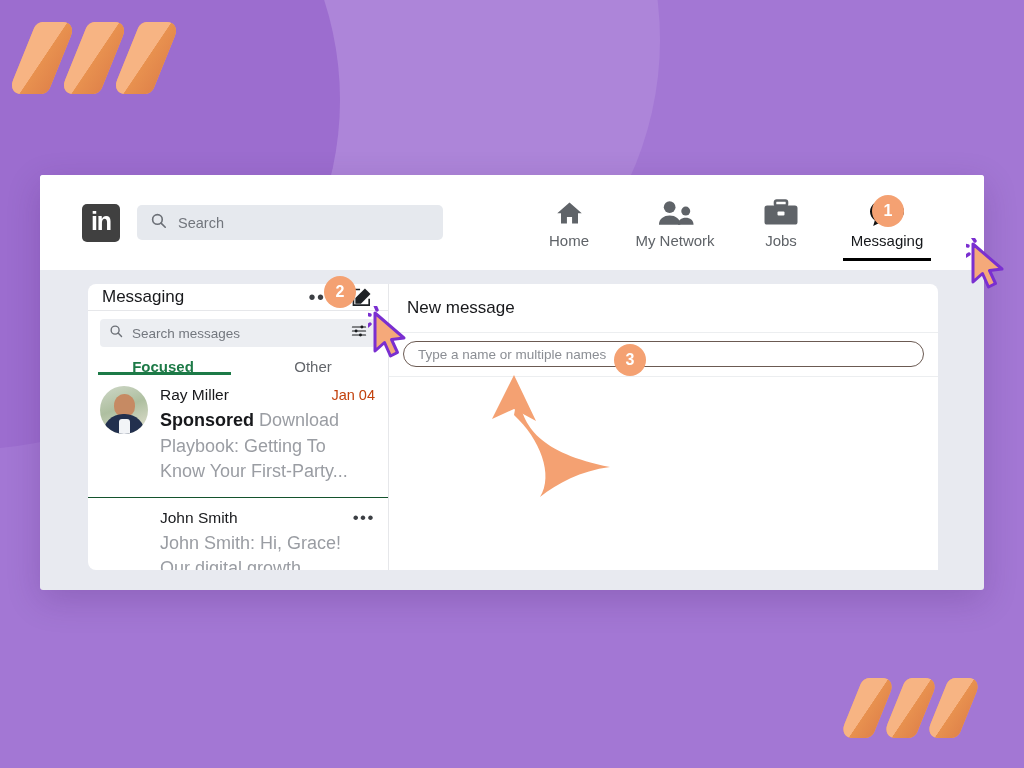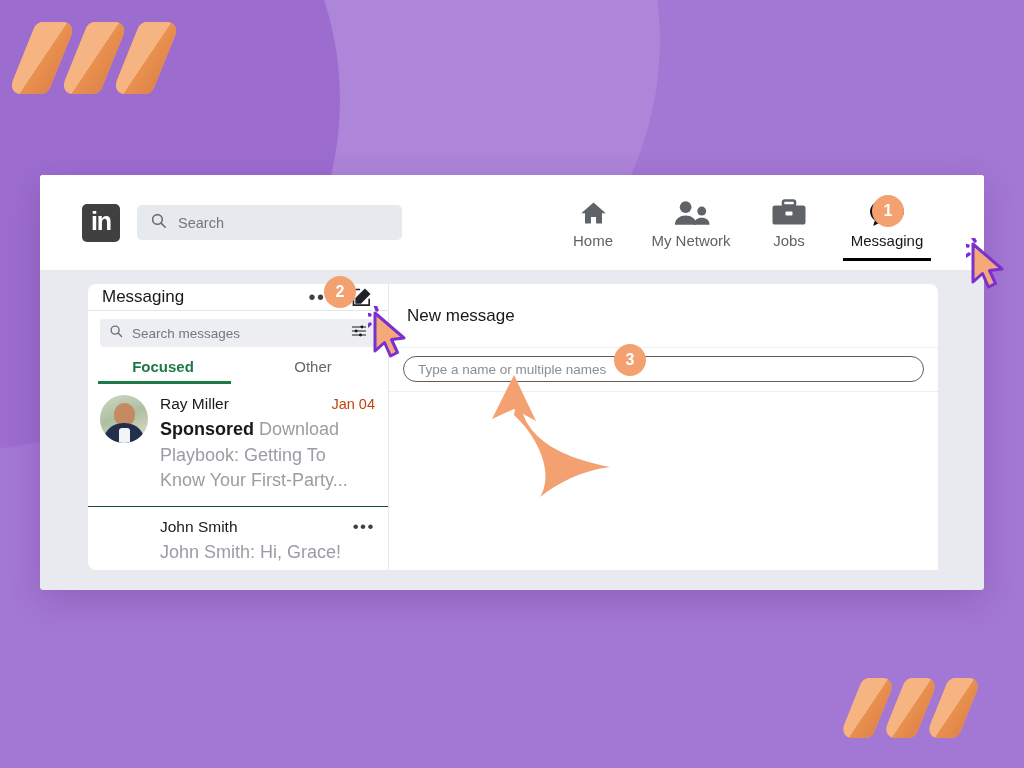--- a/index.html
+++ b/index.html
@@ -77,38 +77,38 @@
     font-weight: bold;
     font-size: 25px;
     line-height: 34px;
     text-align: center;
     letter-spacing: -1px;
     font-family: "Liberation Sans", sans-serif;
     flex: 0 0 auto;
   }
   .search-box {
     margin-left: 17px;
-    width: 265px; height: 35px;
+    width: 306px; height: 35px;
     background: #e6e9ee;
     border-radius: 5px;
     display: flex;
     align-items: center;
     padding-left: 13px;
     flex: 0 0 auto;
   }
   .search-box .ph {
     margin-left: 11px;
     color: #72767d;
     font-size: 14.5px;
   }
   .nav-items {
     margin-left: auto;
     display: flex;
     align-items: flex-end;
-    gap: 0px;
+    gap: 8px;
     position: relative;
   }
   .nav-item {
     width: 98px;
     display: flex;
     flex-direction: column;
     align-items: center;
     position: relative;
     padding-bottom: 2px;
   }
@@ -172,21 +172,20 @@
     align-items: center;
     padding: 0 9px;
   }
   .msg-search .ph { margin-left: 9px; font-size: 13.5px; color: #73777e; flex: 1; }
 
   .tabs { display: flex; position: relative; margin-top: 7px; }
   .tab {
     flex: 1;
     text-align: center;
     font-size: 15px;
-    padding-bottom: 9px;
     cursor: pointer;
   }
   .tab.focused { color: #1d7a47; font-weight: bold; }
   .tab.other { color: #63666b; }
   .tab-underline {
     position: absolute; bottom: 0; left: 10px;
     width: 133px; height: 3px; background: #1d7a47;
   }
   .divider-line { height: 1px; background: #e6e7ea; }
 
@@ -248,21 +247,21 @@
 
   .panel-right {
     flex: 1;
     background: #fff;
     border-left: 1px solid #e6e7ea;
     border-radius: 0 8px 8px 0;
     display: flex;
     flex-direction: column;
   }
   .right-head {
-    height: 64px;
+    height: 49px;
     display: flex; align-items: center;
     padding-left: 18px;
     border-bottom: 1px solid #eceef0;
   }
   .right-title { font-size: 17px; color: #18191c; }
   .recipient-wrap { padding: 8px 14px 9px 14px; border-bottom: 1px solid #eceef0; }
   .recipient-input {
     height: 26px;
     border: 1.6px solid #6b5a52;
     border-radius: 14px;

